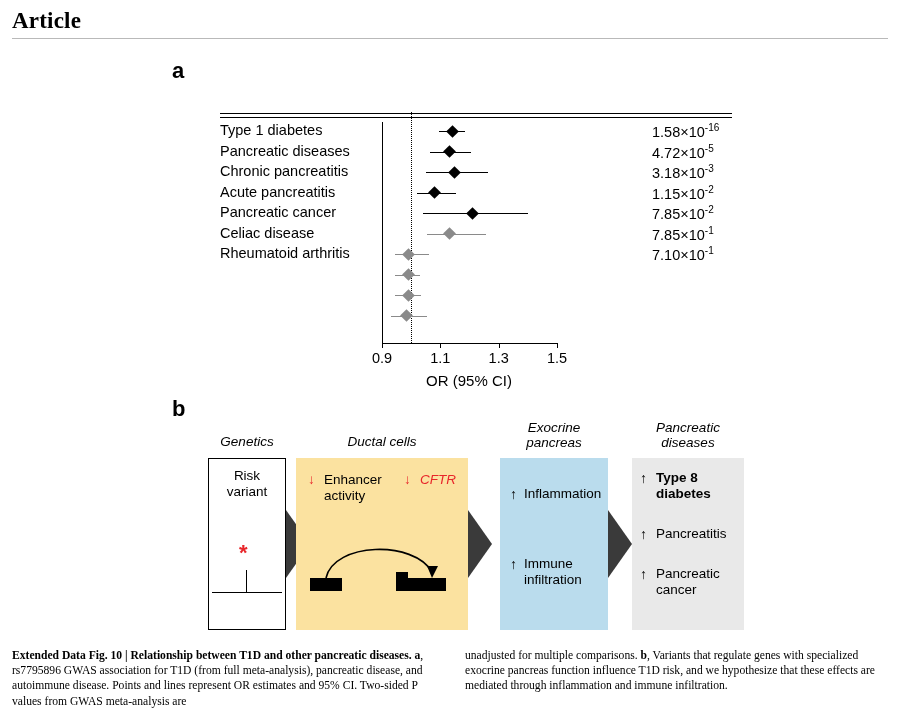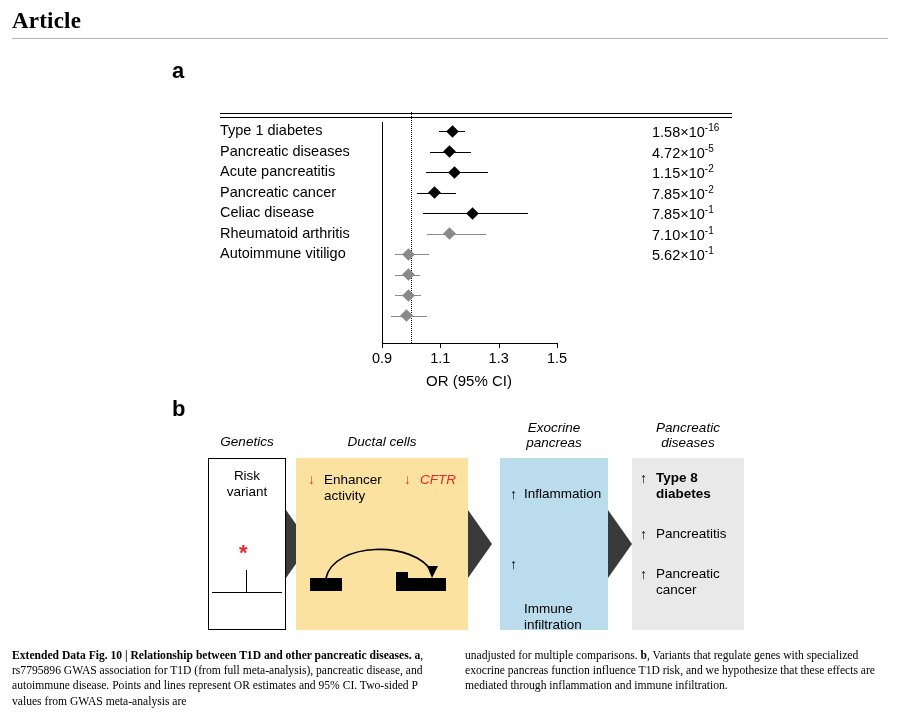--- a/index.html
+++ b/index.html
@@ -314,38 +314,38 @@
     <div class="fp-body" id="fp-body">
         <div class="fp-row">
           <div class="fp-label">Type 1 diabetes</div>
           <div class="fp-pval">1.58×10<sup>-16</sup></div>
         </div>
         <div class="fp-row">
           <div class="fp-label">Pancreatic diseases</div>
           <div class="fp-pval">4.72×10<sup>-5</sup></div>
         </div>
         <div class="fp-row">
+          <div class="fp-label">Chronic pancreatitis</div>
+          <div class="fp-pval">3.18×10<sup>-3</sup></div>
+        </div>
+        <div class="fp-row">
           <div class="fp-label">Acute pancreatitis</div>
           <div class="fp-pval">1.15×10<sup>-2</sup></div>
         </div>
         <div class="fp-row">
           <div class="fp-label">Pancreatic cancer</div>
           <div class="fp-pval">7.85×10<sup>-2</sup></div>
         </div>
         <div class="fp-row">
           <div class="fp-label">Celiac disease</div>
           <div class="fp-pval">7.85×10<sup>-1</sup></div>
         </div>
         <div class="fp-row">
           <div class="fp-label">Rheumatoid arthritis</div>
           <div class="fp-pval">7.10×10<sup>-1</sup></div>
-        </div>
-        <div class="fp-row">
-          <div class="fp-label">Autoimmune vitiligo</div>
-          <div class="fp-pval">5.62×10<sup>-1</sup></div>
         </div>
       </div>
 
     <div class="plot-area" id="plot-area">
       <div class="axis-left"></div>
       <div class="null-line" id="null-line" style="left: 29.1667px;"></div>
       <div class="axis-bottom"></div>
       <div class="axis-title">OR (95% CI)</div>
     <div class="ci-line" style="left: 56.875px; width: 26.25px; top: 9px;"></div>
         <div class="point" style="left: 65.5px; top: 4.5px;"></div>
@@ -410,21 +410,21 @@
       <path d="M22 46 C 30 10, 110 8, 128 40" stroke="#000" stroke-width="1.6" fill="none"></path>
       <polygon points="128,46 123,34 134,34" fill="#000"></polygon>
     </svg>
 
     <div class="arrow" style="left:268px; top:90px;"></div>
 
     <div class="d-box box-exocrine"></div>
     <div class="exo-text" style="left:310px; top:66px;"><span class="small-arrow-up">↑</span></div>
     <div class="exo-text" style="left:324px; top:66px; width:84px;">Inflammation</div>
     <div class="exo-text" style="left:310px; top:136px;"><span class="small-arrow-up">↑</span></div>
-    <div class="exo-text" style="left:324px; top:136px; width:84px; white-space:pre-line;margin-top:45px;">Immune
+    <div class="exo-text" style="left:324px; top:136px; width:84px; white-space:pre-line;">Immune
 infiltration</div>
 
     <div class="arrow" style="left:408px; top:90px;"></div>
 
     <div class="d-box box-pancdis"></div>
     <div class="pd-text" style="left:440px; top:50px;"><span class="small-arrow-up">↑</span></div>
     <div class="pd-text" style="left:456px; top:50px; width:86px; white-space:pre-line; font-weight:bold;">Type 8
 diabetes</div>
     <div class="pd-text" style="left:440px; top:106px;"><span class="small-arrow-up">↑</span></div>
     <div class="pd-text" style="left:456px; top:106px; width:90px;">Pancreatitis</div>

